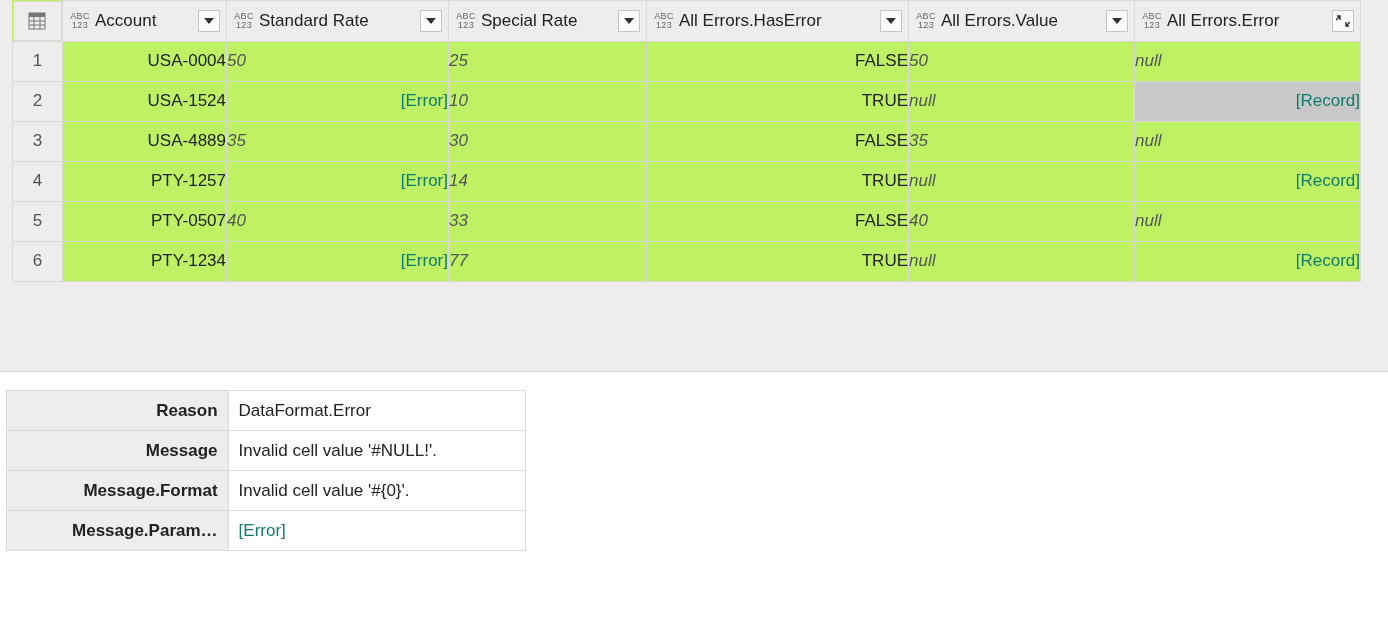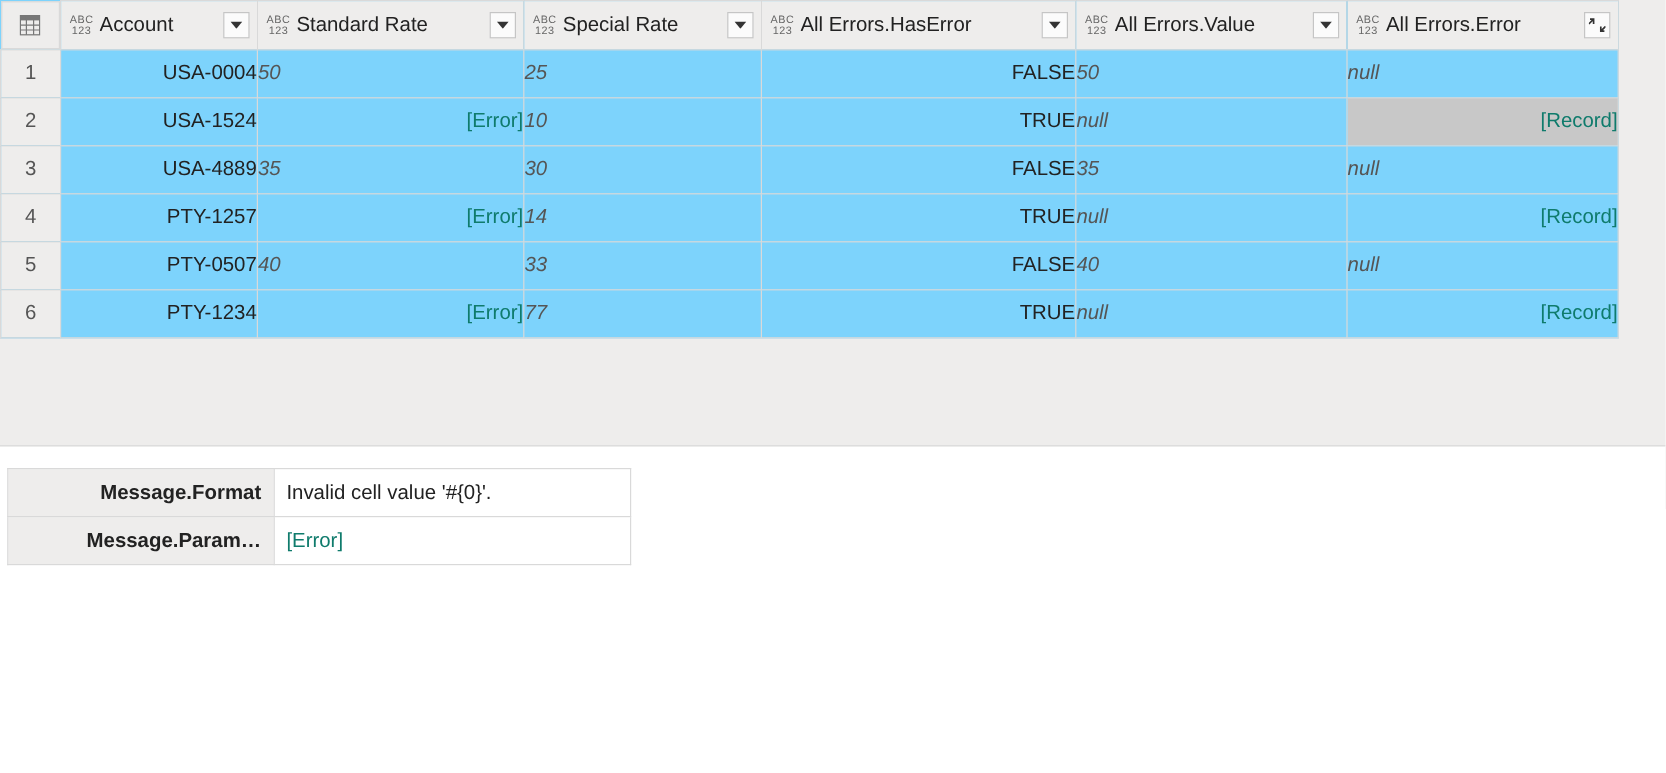--- a/index.html
+++ b/index.html
@@ -15,22 +15,23 @@
   .grid-wrap {
     background: #eeedec;
     border-bottom: 1px solid #d9d9d9;
     width: 100%;
     height: 372px;
     position: relative;
     overflow: hidden;
   }
   table.data {
     border-collapse: collapse;
-    background: #7dd3fc;
+    background: #bef264;
     table-layout: fixed;
+    margin-left: 12px;
   }
   table.data th, table.data td {
     border: 1px solid #d9d9d9;
     padding: 0;
     height: 40px;
     vertical-align: middle;
     white-space: nowrap;
     overflow: hidden;
   }
   table.data thead th {
@@ -276,20 +277,28 @@
           <td class="cell align-left link">[Record]</td>
         </tr>
       </tbody>
   </table>
 </div>
 
 <div class="details">
   <table class="detail">
     <tbody id="details-body">
         <tr>
+          <td class="key">Reason</td>
+          <td class="val">DataFormat.Error</td>
+        </tr>
+        <tr>
+          <td class="key">Message</td>
+          <td class="val">Invalid cell value '#NULL!'.</td>
+        </tr>
+        <tr>
           <td class="key">Message.Format</td>
           <td class="val">Invalid cell value '#{0}'.</td>
         </tr>
         <tr>
           <td class="key">Message.Param…</td>
           <td class="val link">[Error]</td>
         </tr>
       </tbody>
   </table>
 </div>

